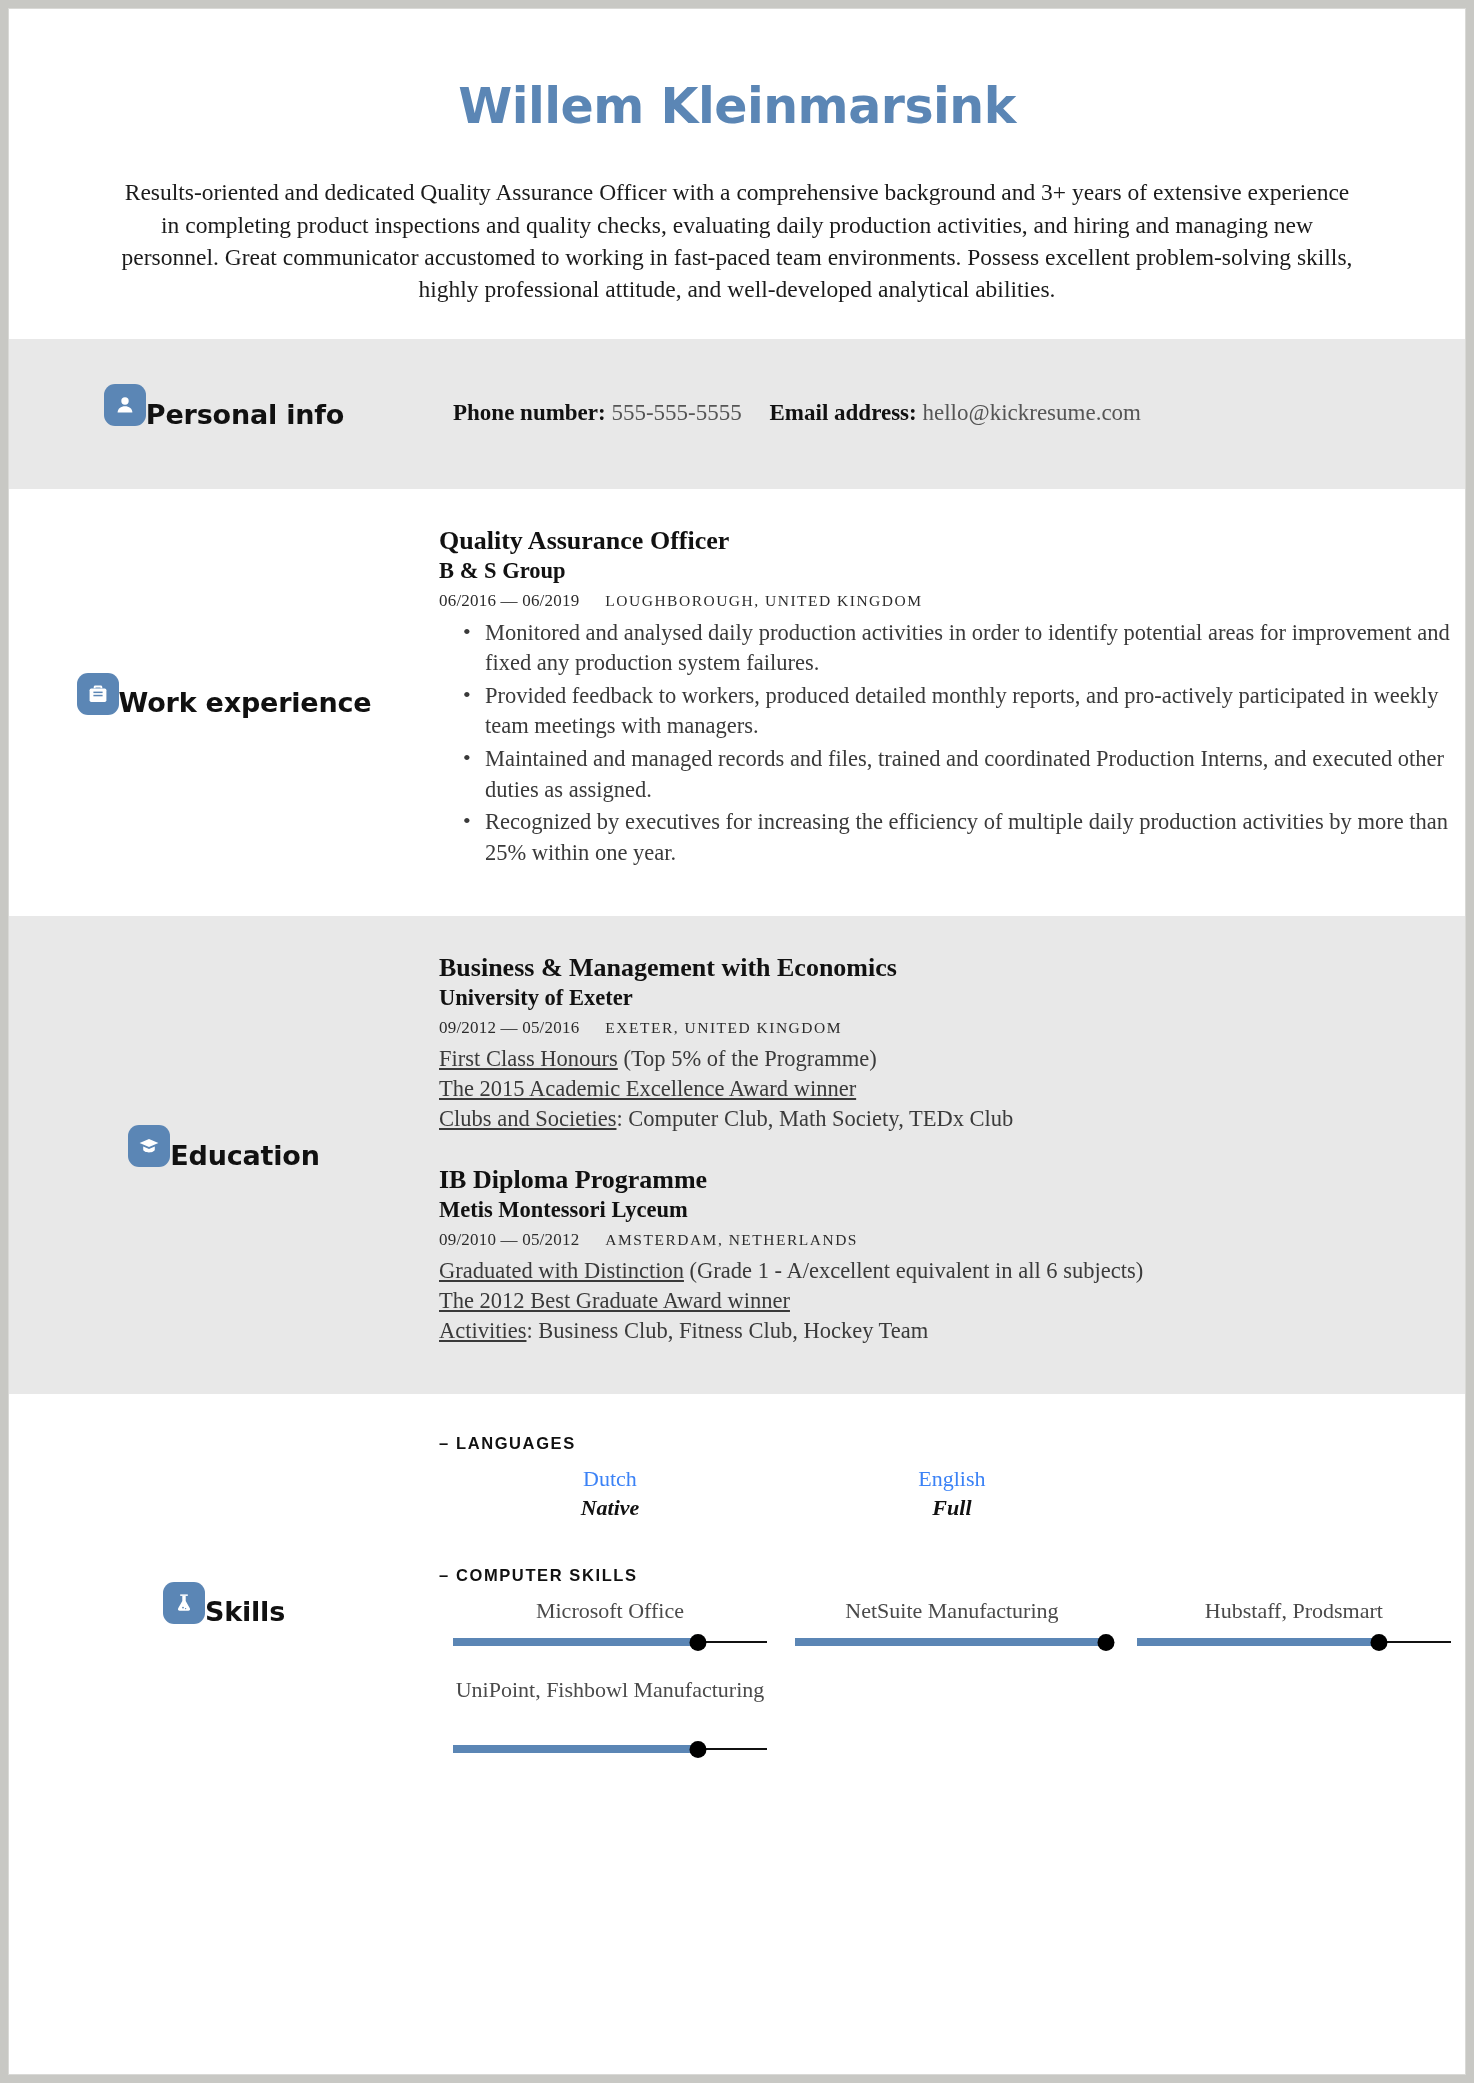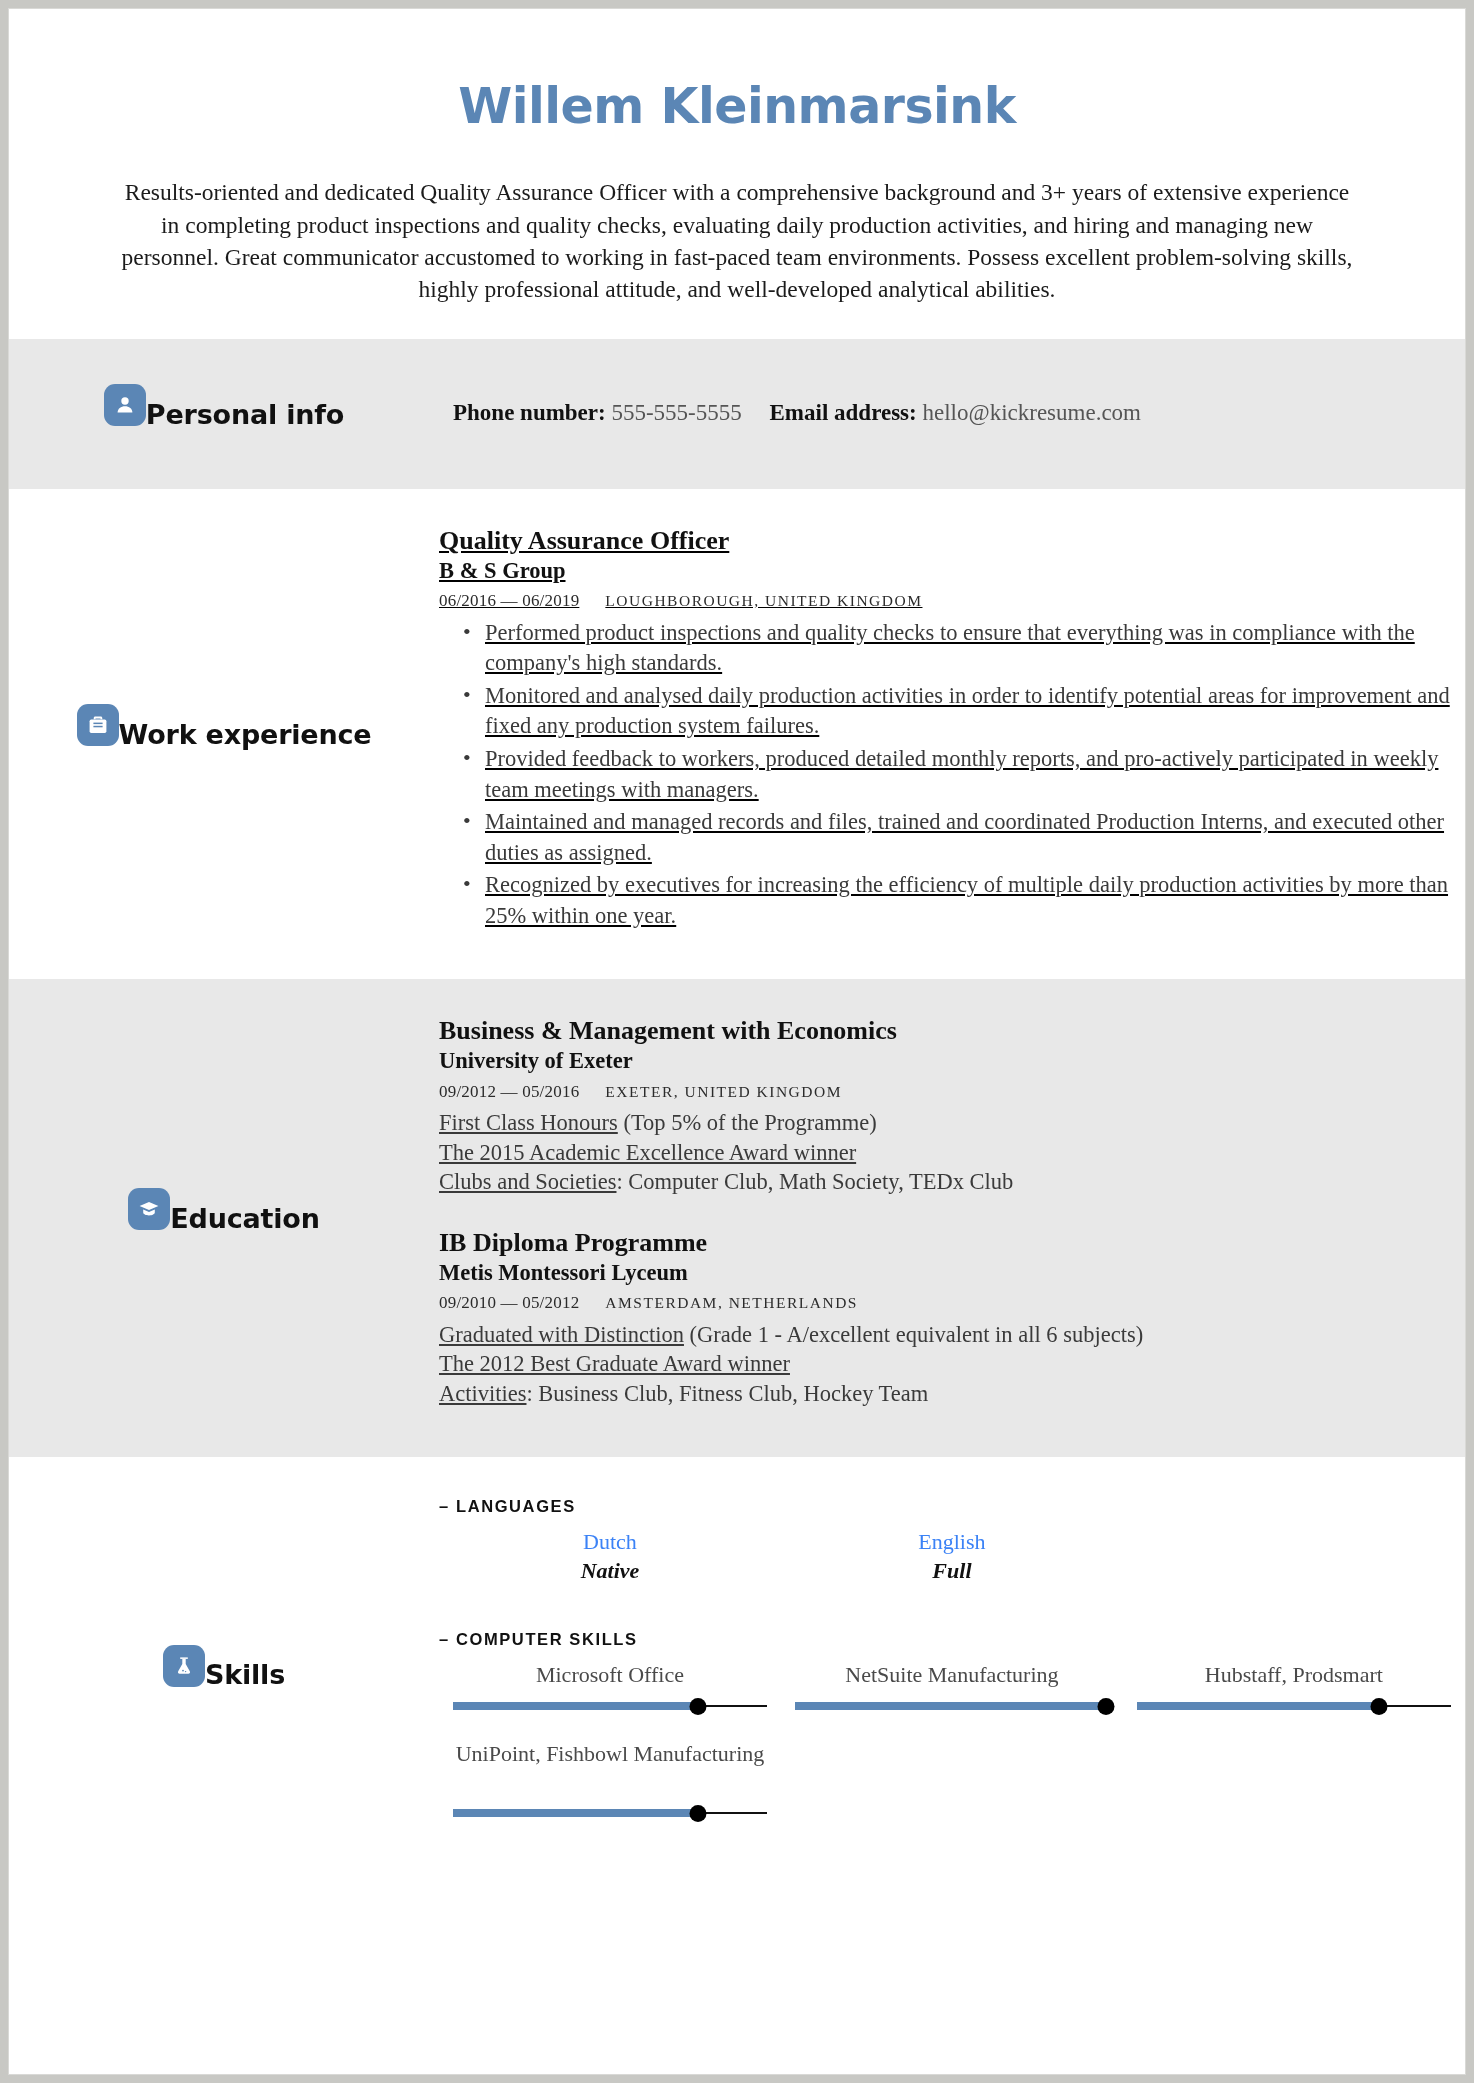--- a/index.html
+++ b/index.html
@@ -139,21 +139,21 @@
     font-size: 22px;
   }
 
   .edu-line {
     font-size: 22.5px;
     line-height: 1.33;
     color: #3a3a3a;
   }
   .edu-line .u { text-decoration: underline; }
 
-  .work-pad    { padding: 36px 0 40px 0; text-decoration: underline; }
+  .work-pad    { padding: 36px 0 40px 0; }
   .edu-pad     { padding: 36px 0 40px 0; }
   .skills-pad  { padding: 40px 0 46px 0; }
 
   
   .sub-head {
     font-family: Liberation Sans, sans-serif;
     font-weight: bold;
     font-size: 16.5px;
     letter-spacing: 1.6px;
     color: #111;
@@ -259,21 +259,20 @@
       <div class="sec-label">Work experience</div>
     </div>
     <div class="sec-right work-pad">
       <div class="entry">
         <div class="entry-title">Quality Assurance Officer</div>
         <div class="entry-org">B &amp; S Group</div>
         <div class="entry-meta">
           <span class="entry-date">06/2016 — 06/2019</span><span class="entry-loc">LOUGHBOROUGH, UNITED KINGDOM</span>
         </div>
         <ul class="bullets">
-          <li>Performed product inspections and quality checks to ensure that everything was in compliance with the company's high standards.</li>
           <li>Monitored and analysed daily production activities in order to identify potential areas for improvement and fixed any production system failures.</li>
           <li>Provided feedback to workers, produced detailed monthly reports, and pro-actively participated in weekly team meetings with managers.</li>
           <li>Maintained and managed records and files, trained and coordinated Production Interns, and executed other duties as assigned.</li>
           <li>Recognized by executives for increasing the efficiency of multiple daily production activities by more than 25% within one year.</li>
         </ul>
       </div>
     </div>
   </div>
 
   <div class="section shaded">

